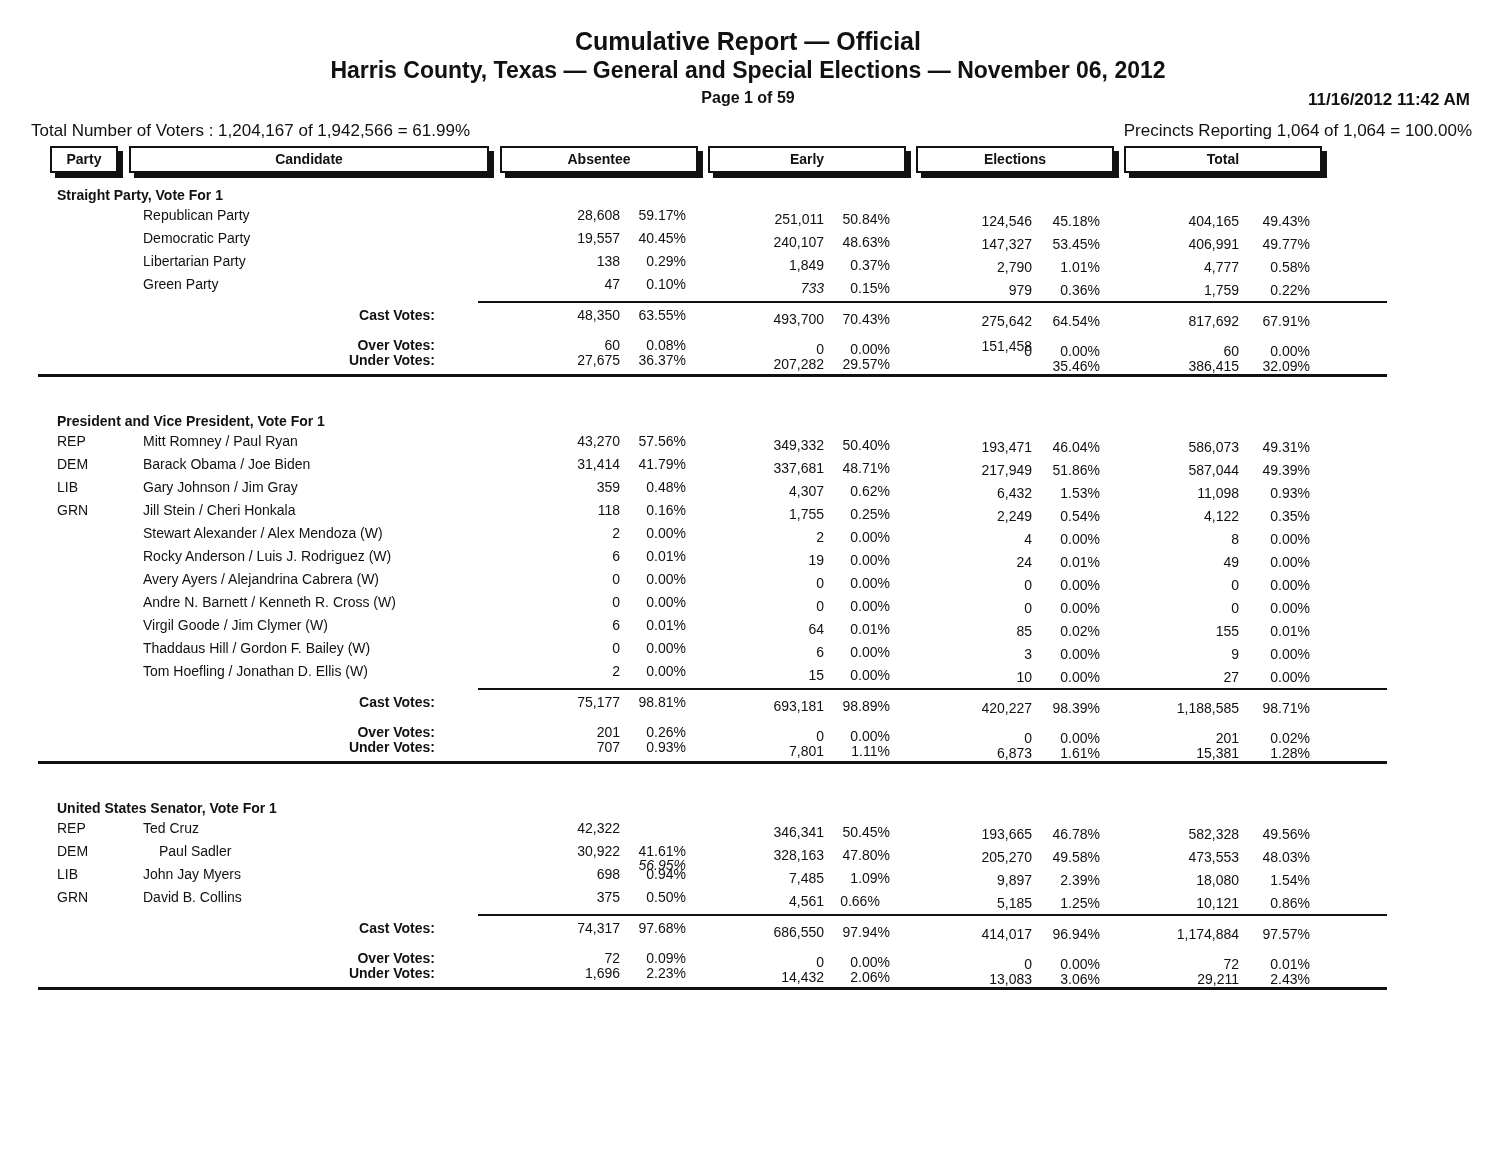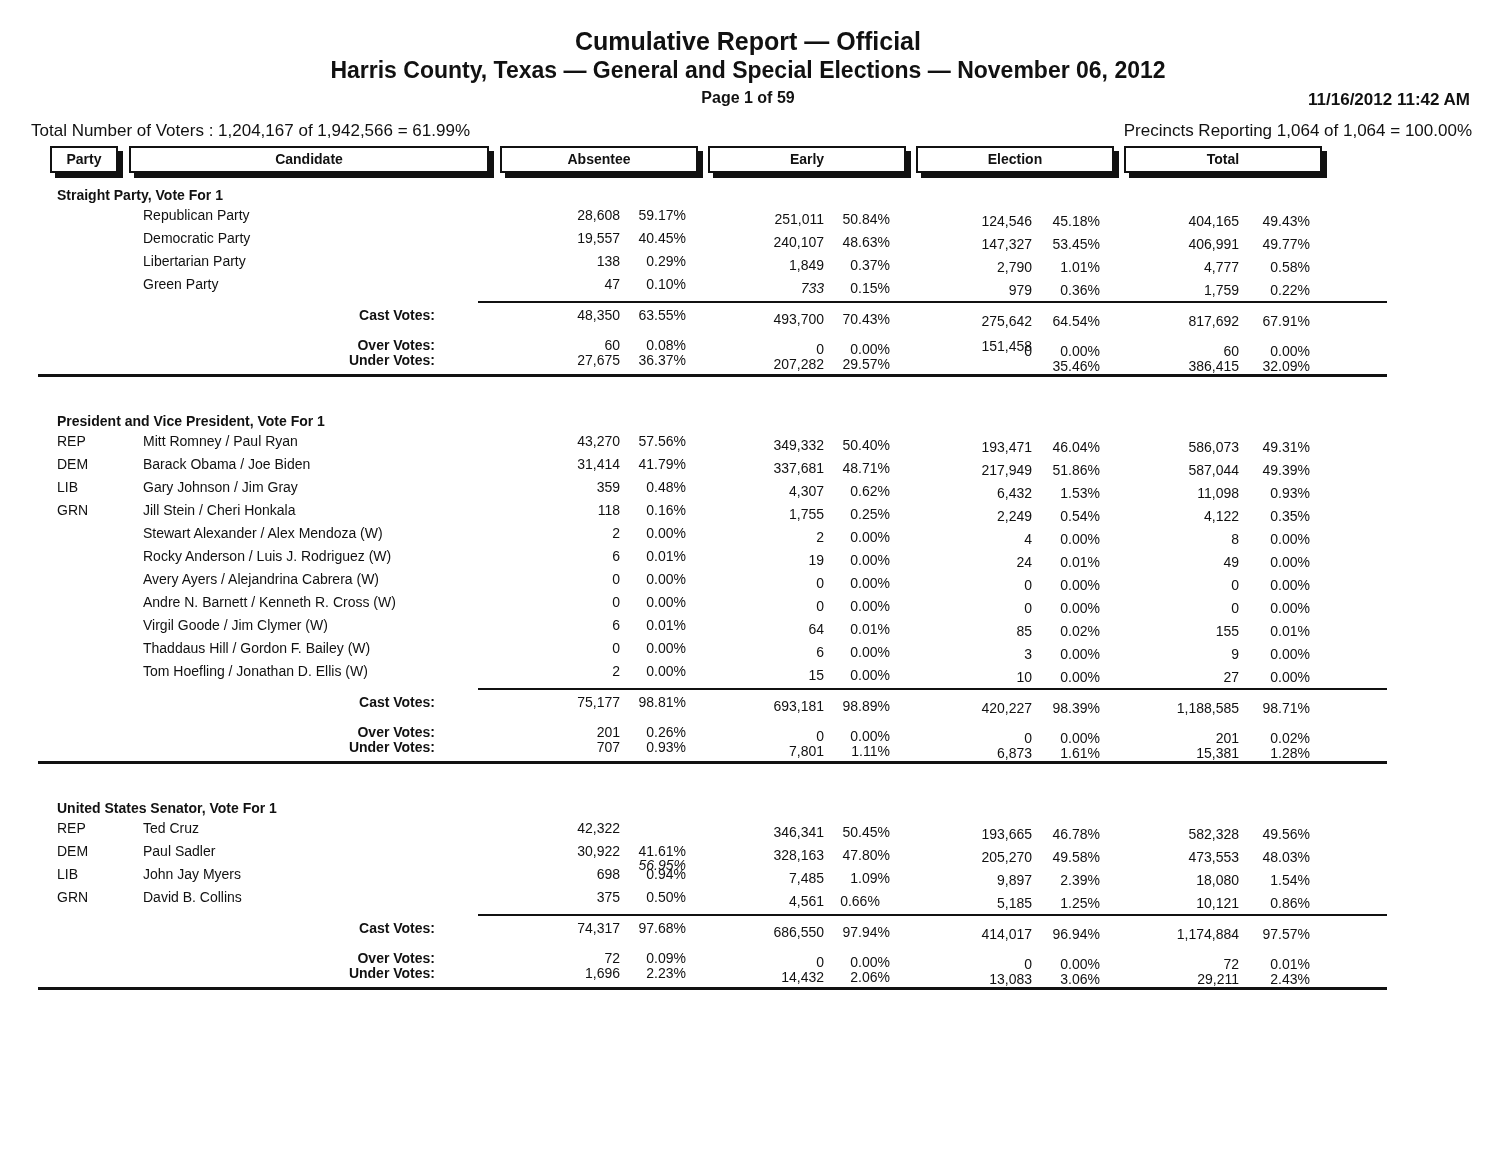--- a/index.html
+++ b/index.html
@@ -38,21 +38,21 @@
 <div class="abs title2">Harris County, Texas  —  General and Special Elections  —  November 06, 2012</div>
 <div class="abs pageno">Page 1 of 59</div>
 <div class="abs datetime">11/16/2012 11:42 AM</div>
 <div class="abs voters">Total Number of Voters : 1,204,167 of 1,942,566 = 61.99%</div>
 <div class="abs precincts">Precincts Reporting 1,064 of 1,064 = 100.00%</div>
 
 <div class="hbox" style="left:50px;width:68px;">Party</div>
 <div class="hbox" style="left:129px;width:360px;">Candidate</div>
 <div class="hbox" style="left:500px;width:198px;">Absentee</div>
 <div class="hbox" style="left:708px;width:198px;">Early</div>
-<div class="hbox" style="left:916px;width:198px;">Election</div>
+<div class="hbox" style="left:916px;width:198px;">Elections</div>
 <div class="hbox" style="left:1124px;width:198px;">Total</div>
 
 <div id="races">
     <div class="abs sec-title" style="top: 187px;">Straight Party, Vote For 1</div>
     <div class="abs cand" style="top: 207px;">Republican Party</div>
     <div class="abs num" style="left: 530px; top: 207px;">28,608</div>
     <div class="abs pct" style="left: 626px; top: 207px;">59.17%</div>
     <div class="abs num" style="left: 734px; top: 211px;">251,011</div>
     <div class="abs pct" style="left: 830px; top: 211px;">50.84%</div>
     <div class="abs num" style="left: 942px; top: 213px;">124,546</div>
@@ -253,21 +253,21 @@
     <div class="abs cand" style="top: 820px;">Ted Cruz</div>
     <div class="abs num" style="left: 530px; top: 820px;">42,322</div>
     <div class="abs pct" style="left: 626px; top: 857px; font-style: italic;">56.95%</div>
     <div class="abs num" style="left: 734px; top: 824px;">346,341</div>
     <div class="abs pct" style="left: 830px; top: 824px;">50.45%</div>
     <div class="abs num" style="left: 942px; top: 826px;">193,665</div>
     <div class="abs pct" style="left: 1040px; top: 826px;">46.78%</div>
     <div class="abs num" style="left: 1149px; top: 826px;">582,328</div>
     <div class="abs pct" style="left: 1250px; top: 826px;">49.56%</div>
     <div class="abs party" style="top: 843px;">DEM</div>
-    <div class="abs cand" style="top: 843px;">Paul Sadler</div>
+    <div class="abs cand" style="top: 843px; margin-left: 16px;">Paul Sadler</div>
     <div class="abs num" style="left: 530px; top: 843px;">30,922</div>
     <div class="abs pct" style="left: 626px; top: 843px;">41.61%</div>
     <div class="abs num" style="left: 734px; top: 847px;">328,163</div>
     <div class="abs pct" style="left: 830px; top: 847px;">47.80%</div>
     <div class="abs num" style="left: 942px; top: 849px;">205,270</div>
     <div class="abs pct" style="left: 1040px; top: 849px; text-align: right;">49.58%</div>
     <div class="abs num" style="left: 1149px; top: 849px;">473,553</div>
     <div class="abs pct" style="left: 1250px; top: 849px;">48.03%</div>
     <div class="abs party" style="top: 866px;">LIB</div>
     <div class="abs cand" style="top: 866px;">John Jay Myers</div>

